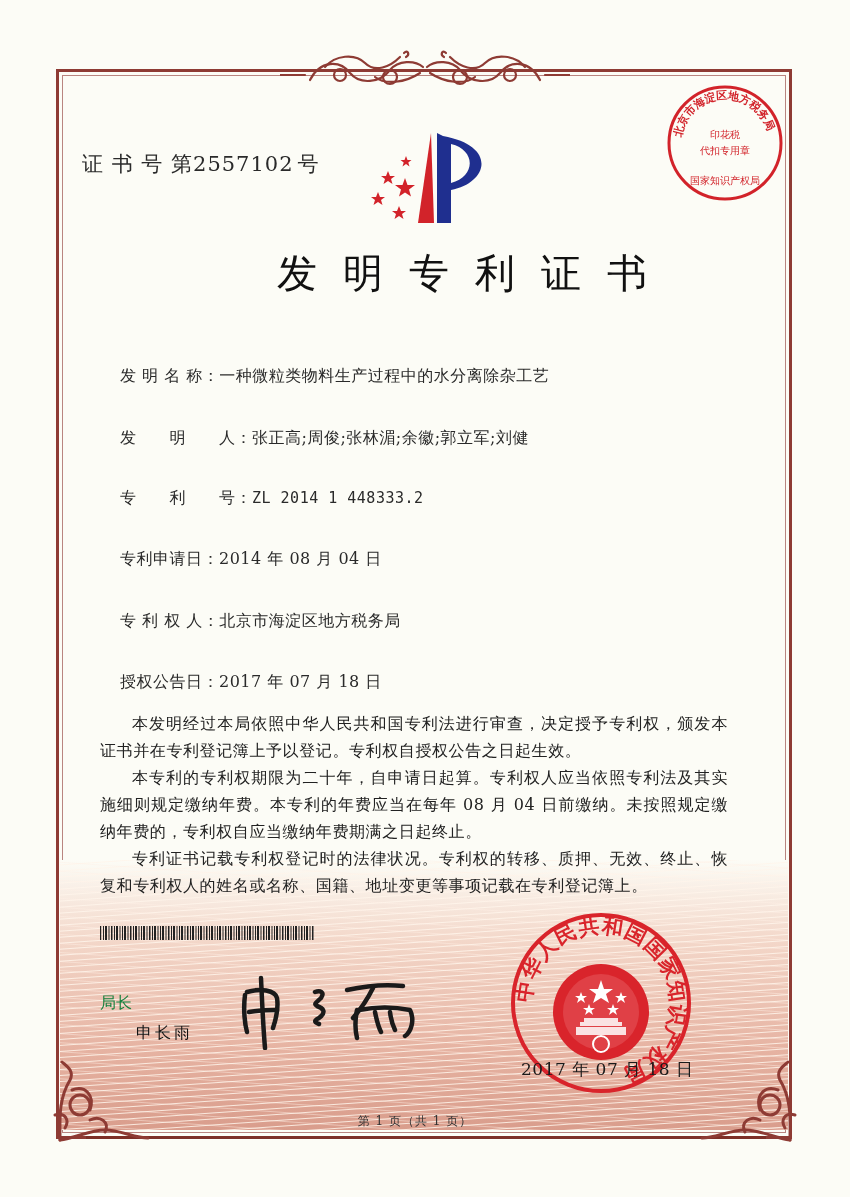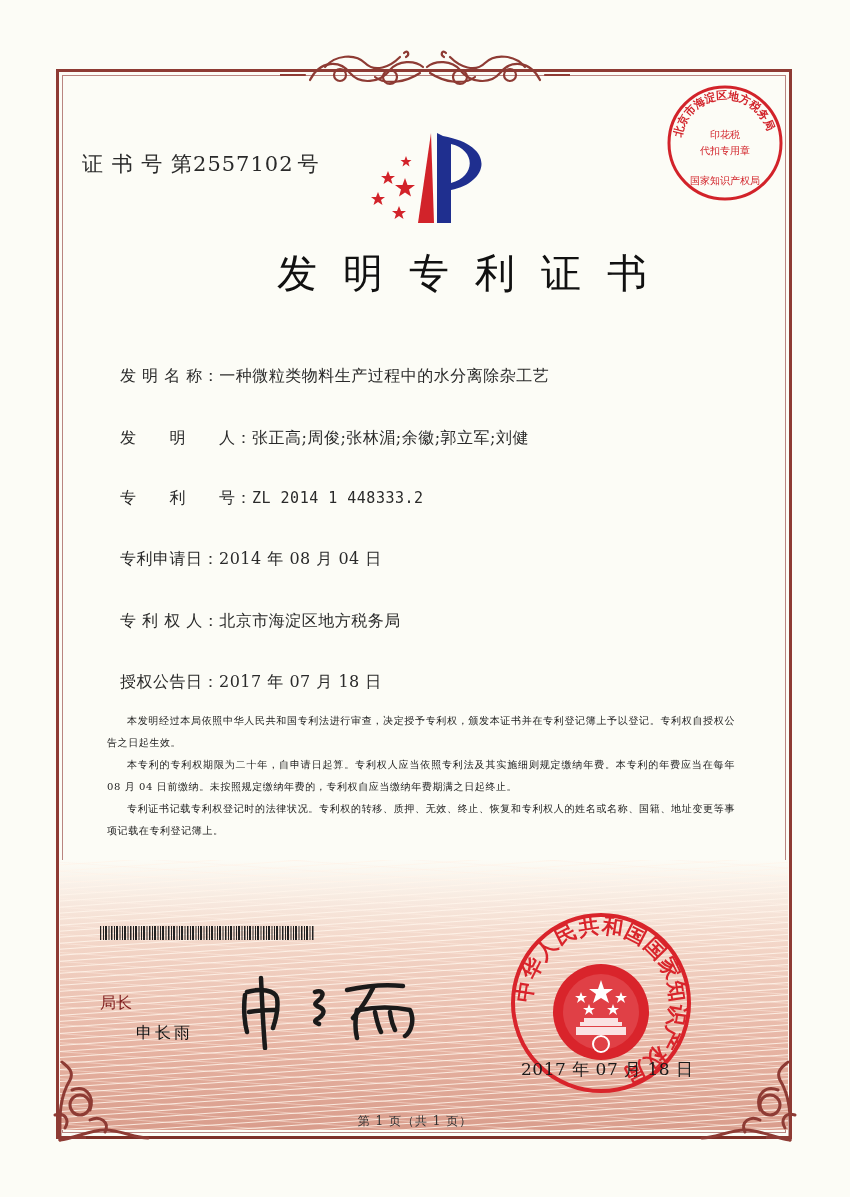--- a/index.html
+++ b/index.html
@@ -40,26 +40,26 @@
   .title {
     position: absolute; left: 0; width: 850px; top: 246px; text-align: center;
     font-size: 40px; letter-spacing: 26px; color: #111;
     font-family: "DejaVu Serif", "Liberation Serif", serif; padding-left: 20px; box-sizing: border-box; margin-left: 40px;
   }
   .field {
     position: absolute; left: 97px; font-size: 16px; white-space: nowrap; letter-spacing: 0.5px; margin-left: 23px;
   }
   .field .lbl { display: inline-block; }
   .body-text {
-    position: absolute; left: 107px; width: 628px; font-size: 10px; line-height: 22px;
+    position: absolute; left: 100px; width: 628px; font-size: 16px; line-height: 27px;
     letter-spacing: 0.6px; color: #222;
   }
   .body-text p { margin: 0; text-indent: 2em; text-align: justify; }
   .barcode { position: absolute; left: 100px; top: 926px; width: 215px; height: 14px; }
-  .director-title { position: absolute; left: 100px; top: 993px; font-size: 16px; font-family: "DejaVu Sans", sans-serif; color: #7f1d1d; }
+  .director-title { position: absolute; left: 100px; top: 993px; font-size: 16px; font-family: "DejaVu Sans", sans-serif; color: #15803d; }
   .director-name { position: absolute; left: 100px; top: 1023px; font-size: 16px; letter-spacing: 3px; font-family: "DejaVu Sans", sans-serif; color: #111; margin-left: 36px; }
   .signature { position: absolute; left: 235px; top: 970px; width: 190px; height: 80px; }
   .stamp-main { position: absolute; left: 510px; top: 912px; width: 182px; height: 182px; }
   .issue-date {
     position: absolute; left: 521px; top: 1058px; font-size: 17px; color: #1a1a1a;
     font-family: "DejaVu Serif", "Liberation Serif", serif; letter-spacing: 0.5px;
   }
   .page-no {
     position: absolute; left: 0; width: 830px; top: 1113px; text-align: center; font-size: 12px; color: #333;
     letter-spacing: 1px;

